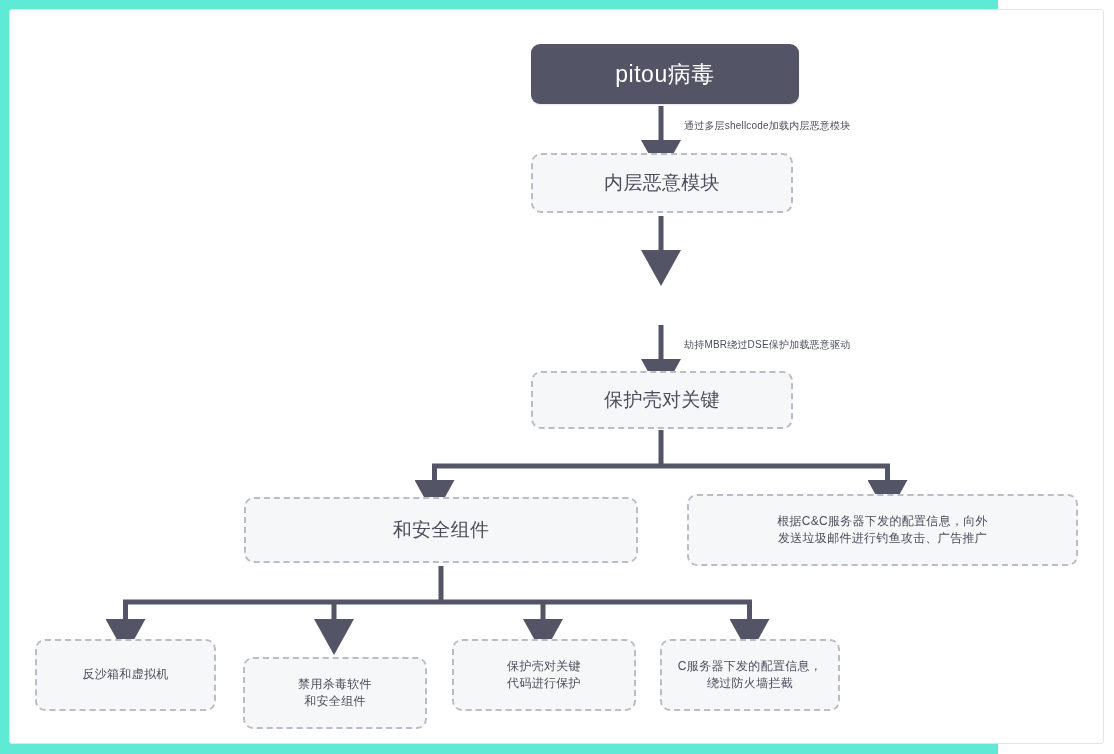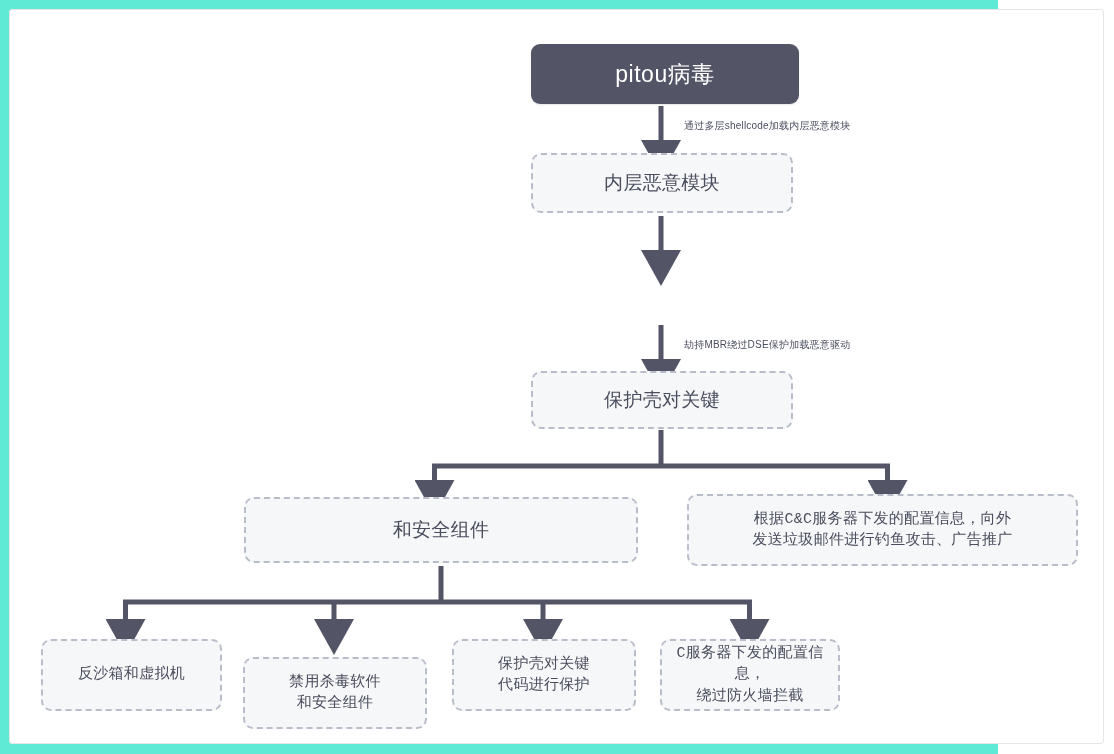--- a/index.html
+++ b/index.html
@@ -60,23 +60,22 @@
     background: #535567;
     border: none;
     color: #ffffff;
     font-size: 23px;
     letter-spacing: 0.5px;
     border-radius: 9px;
     box-shadow: 0 1px 2px rgba(0,0,0,0.10);
   }
 
   .node.small {
-    font-size: 15px;
+    font-size: 12px;
     line-height: 1.42;
-    font-family: Liberation Mono, monospace;
   }
 
   
   #wires {
     position: absolute;
     left: 0;
     top: 0;
     width: 1114px;
     height: 754px;
     pointer-events: none;
@@ -130,21 +129,21 @@
   <div class="node dashed" style="left:531px; top:153px; width:262px; height:60px;">内层恶意模块</div>
 
 
   <div class="node dashed" style="left:531px; top:371px; width:262px; height:58px;">保护壳对关键</div>
 
   <div class="node dashed" style="left:244px; top:497px; width:394px; height:66px;">和安全组件</div>
 
   <div class="node dashed small" style="left:687px; top:494px; width:391px; height:72px;">根据C&amp;C服务器下发的配置信息，向外
 发送垃圾邮件进行钓鱼攻击、广告推广</div>
 
-  <div class="node dashed small" style="left:41px; top:639px; width:181px; height:72px;">反沙箱和虚拟机</div>
+  <div class="node dashed small" style="left:35px; top:639px; width:181px; height:72px;">反沙箱和虚拟机</div>
 
   <div class="node dashed small" style="left:243px; top:657px; width:184px; height:72px;">禁用杀毒软件
 和安全组件</div>
 
   <div class="node dashed small" style="left:452px; top:639px; width:184px; height:72px;">保护壳对关键
 代码进行保护</div>
 
   <div class="node dashed small" style="left:660px; top:639px; width:180px; height:72px;">C服务器下发的配置信息，
 绕过防火墙拦截</div>
 

